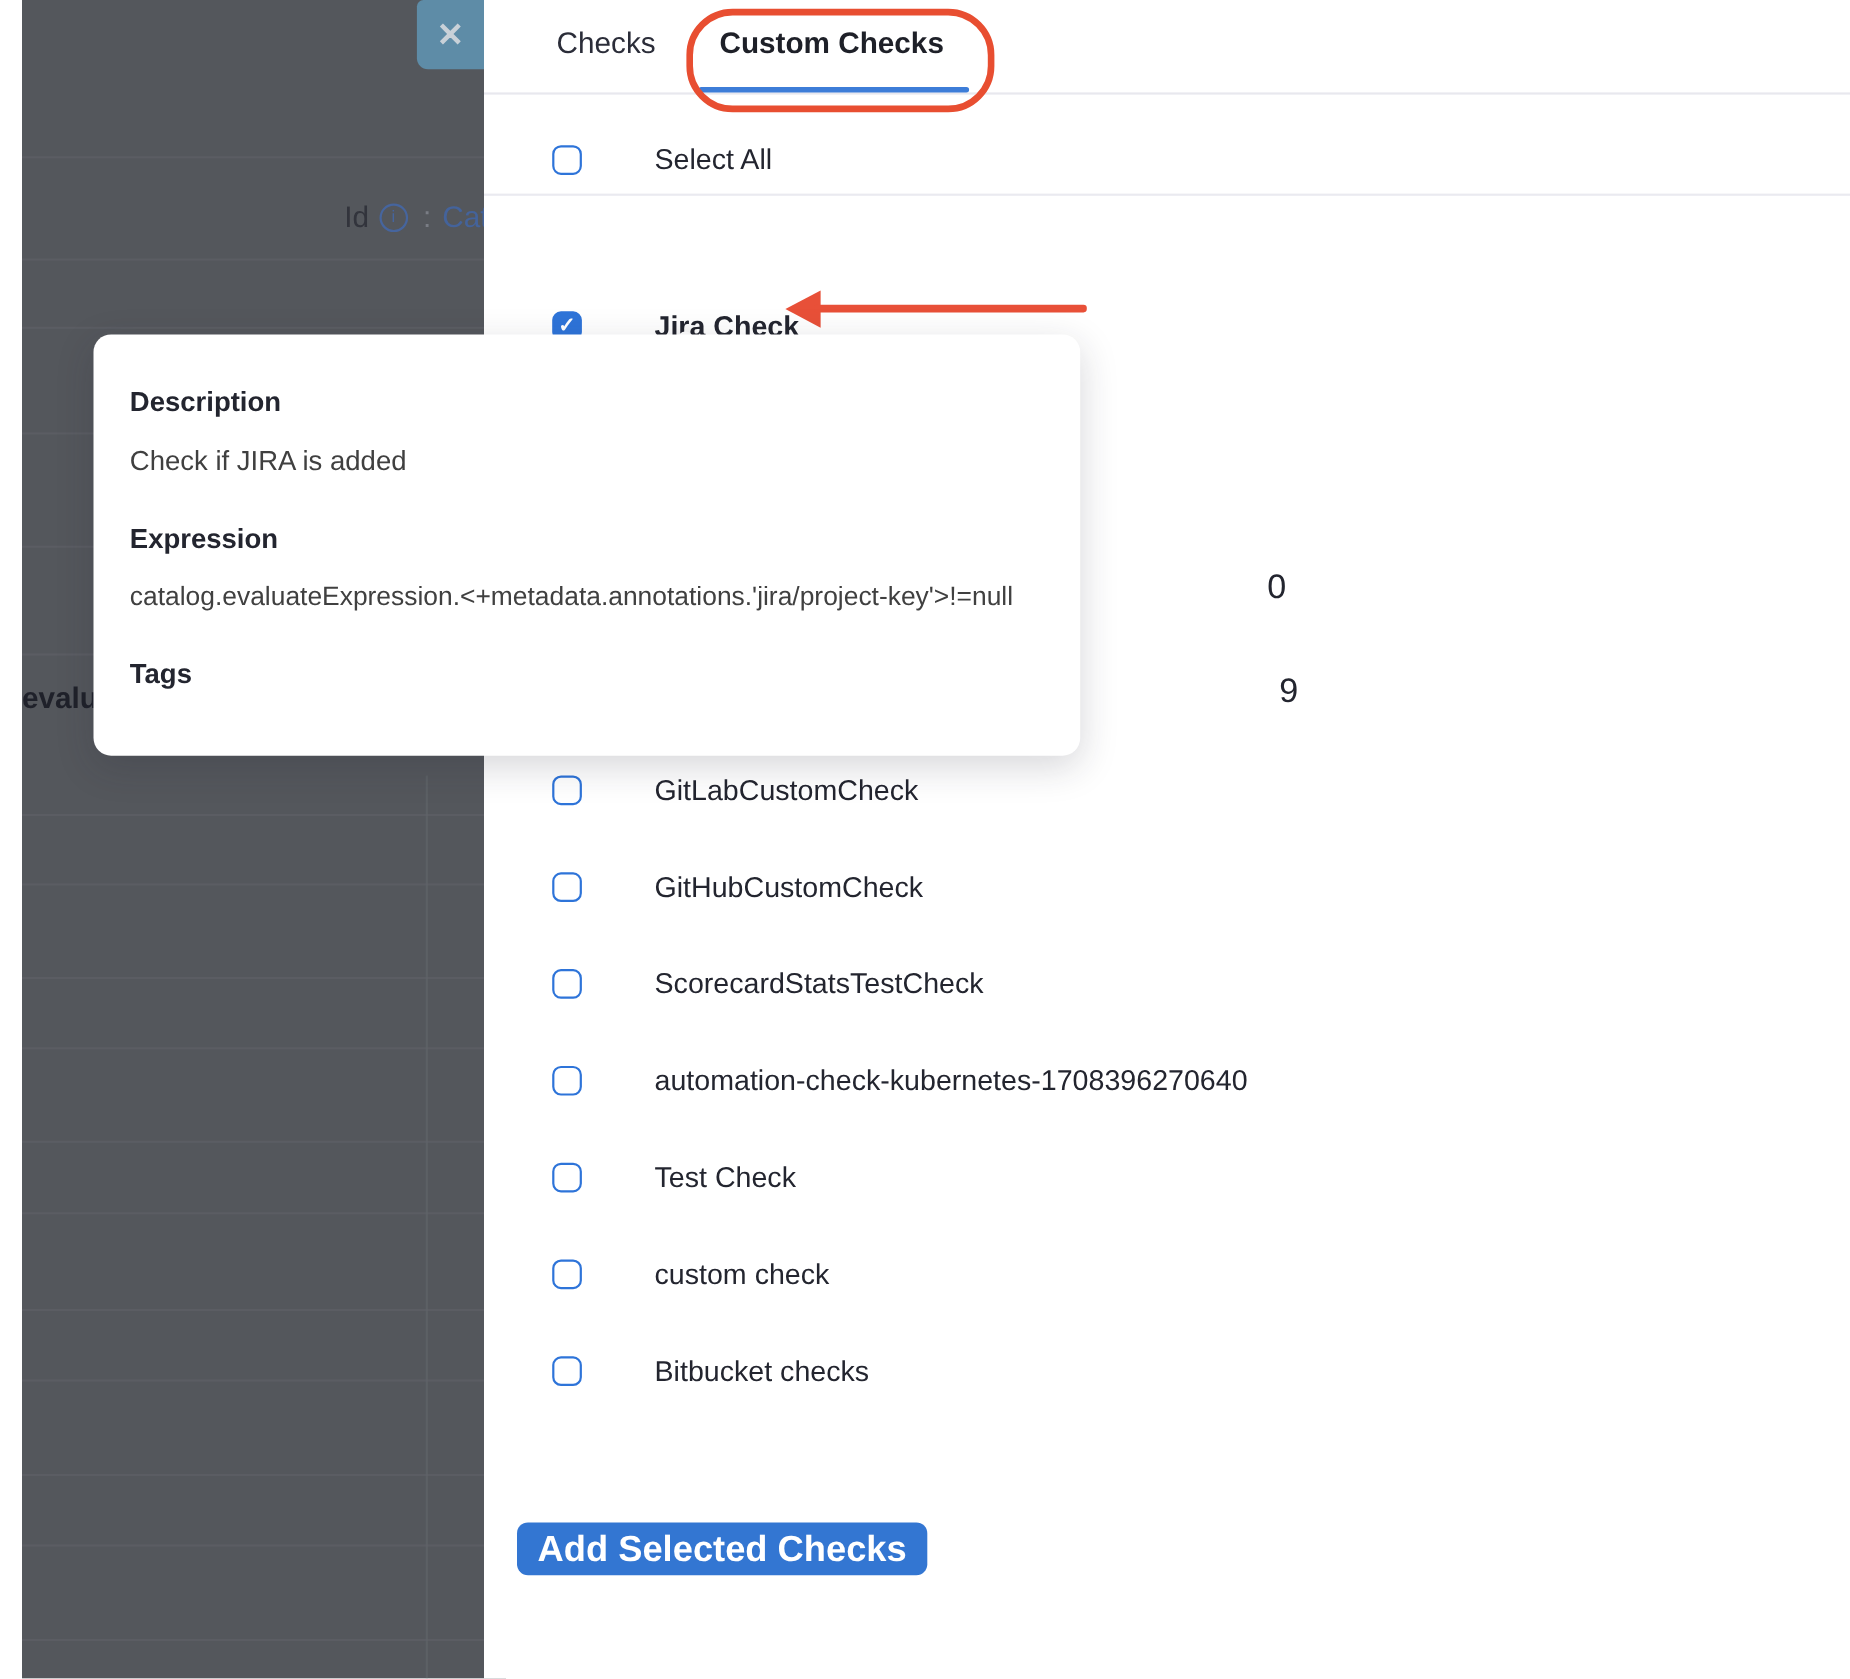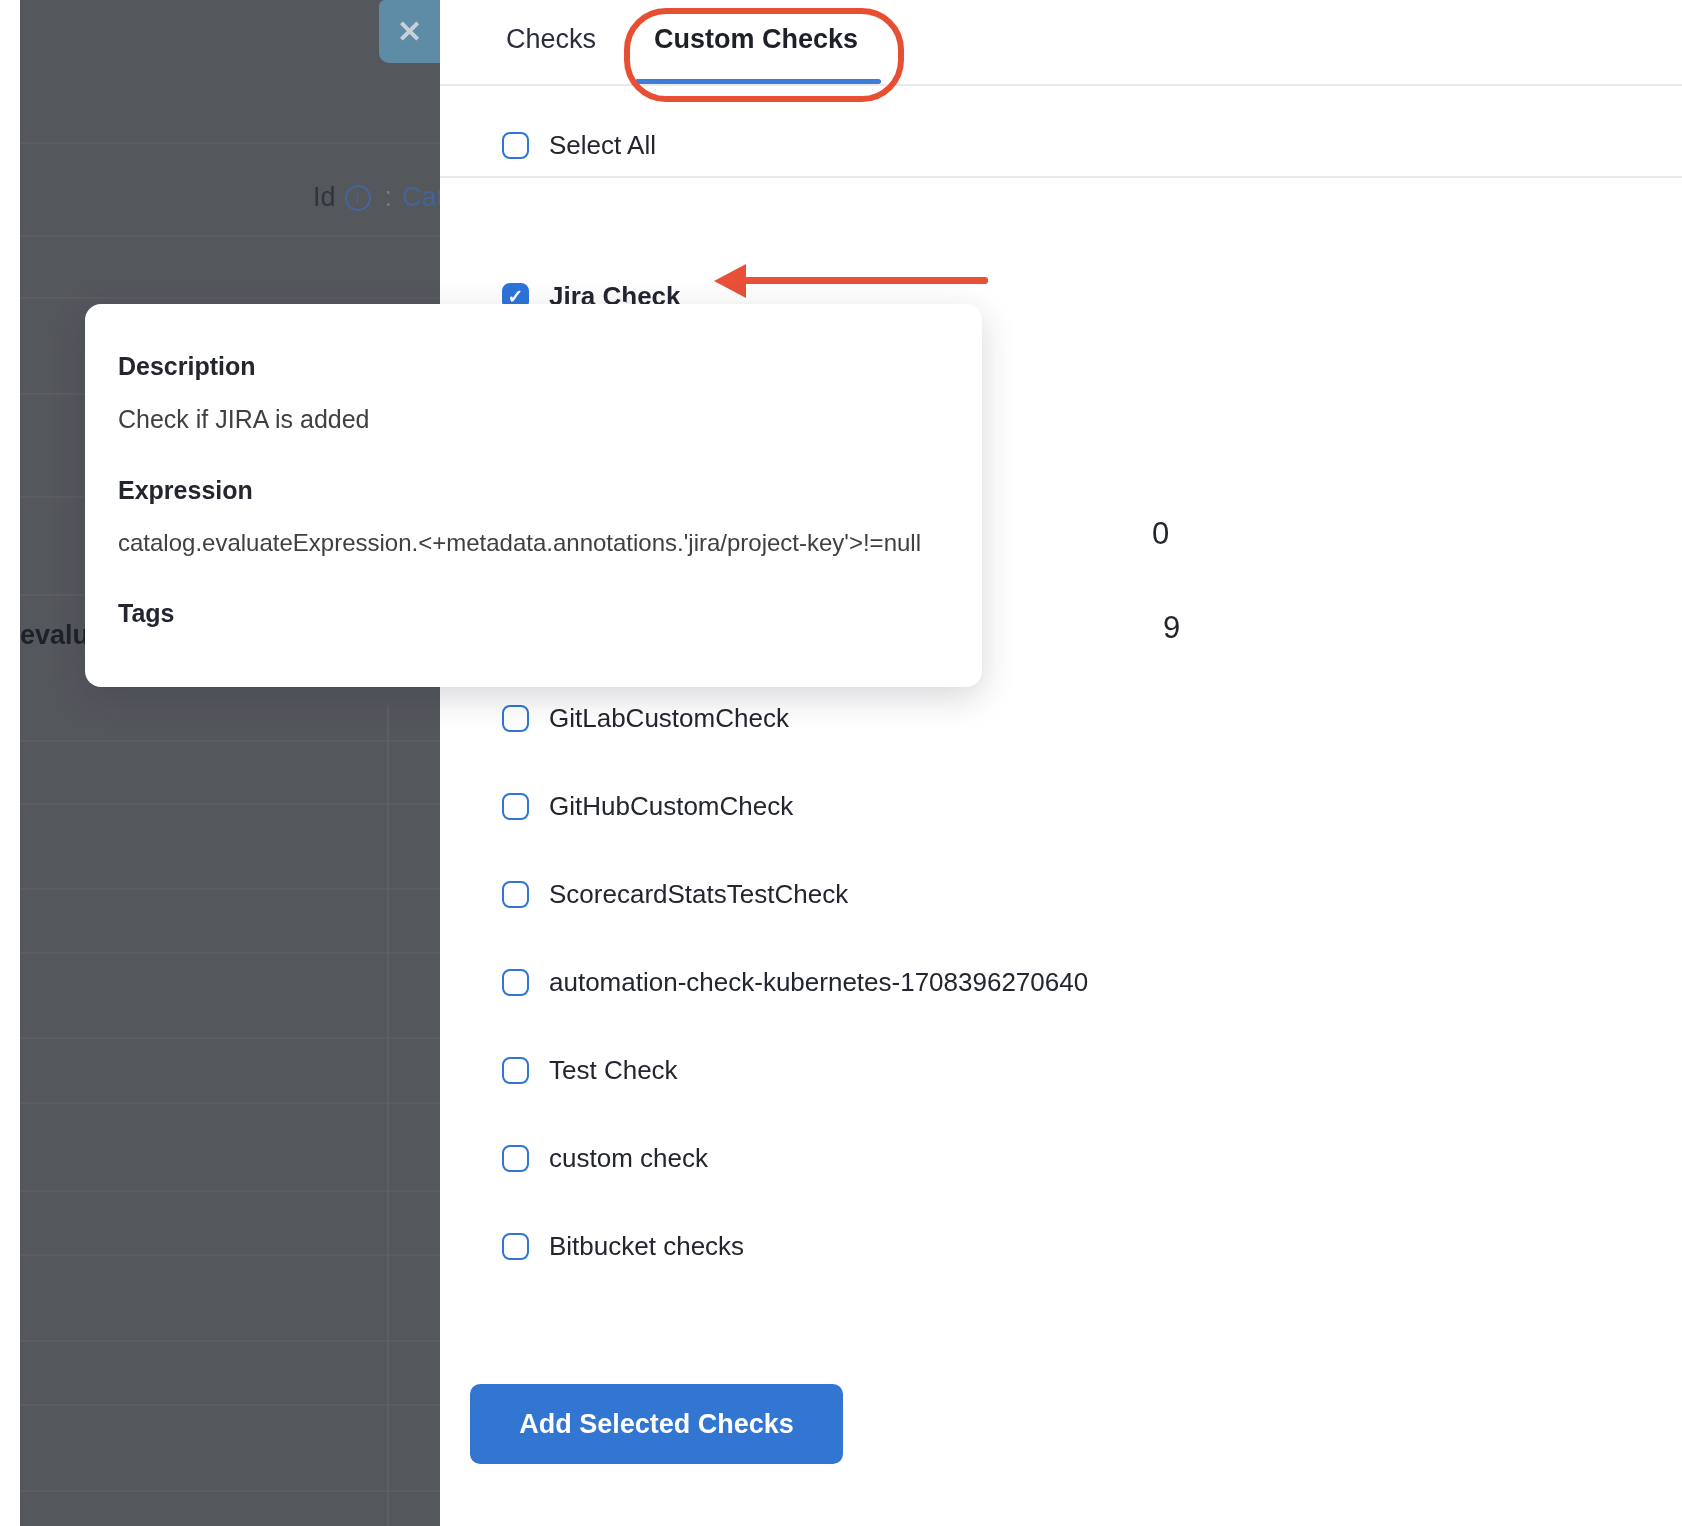--- a/index.html
+++ b/index.html
@@ -40,21 +40,21 @@
   #select-all{position:absolute;left:502px;top:118px;display:flex;align-items:center;gap:20px;
               height:54px;cursor:pointer;z-index:1;}
   #select-divider{position:absolute;left:440px;top:176px;width:1242px;height:2px;background:#EAEAF0;}
 
   
   .checkbox{width:27px;height:27px;box-sizing:border-box;border:2.5px solid #2E74D9;border-radius:8px;
             background:#fff;flex:none;display:flex;align-items:center;justify-content:center;}
   .checkbox.checked{background:#2E74D9;color:#fff;font-size:19px;font-weight:bold;}
   .checkbox.checked::after{content:"✓";}
   .check-row{display:flex;align-items:center;gap:20px;height:88px;cursor:pointer;}
-  .check-label{font-size:26px;color:#23252F;white-space:nowrap;}
+  .check-label{font-size:26px;color:#23252F;white-space:nowrap;margin-left:46px;}
   #jira-slot{position:absolute;left:502px;top:268px;z-index:1;font-weight:bold;}
   #jira-slot .check-row{height:56px;}
   #checks-list{position:absolute;left:502px;top:674px;z-index:1;}
 
   
   #arrow-line{position:absolute;left:740px;top:277px;width:248px;height:7px;background:#E85038;
               border-radius:3px;z-index:3;}
   #arrow-head{position:absolute;left:714px;top:264px;width:0;height:0;z-index:3;
               border-top:17px solid transparent;border-bottom:17px solid transparent;
               border-right:32px solid #E85038;}
@@ -69,22 +69,22 @@
                  transform:rotate(45deg);border-radius:7px;z-index:5;
                  box-shadow:-3px -3px 8px rgba(31,33,48,0.05);}
   #tooltip{position:absolute;left:85px;top:304px;width:897px;height:383px;background:#fff;
            border-radius:16px;z-index:5;box-shadow:0 10px 34px rgba(31,33,48,0.18);
            padding:48px 33px 0 33px;box-sizing:border-box;}
   .tip-label{font-size:25px;font-weight:bold;color:#23252F;margin:0 0 24px 0;}
   .tip-text{font-size:25px;color:#404040;margin:0 0 42px 0;white-space:nowrap;}
   #tooltip .expr{font-size:24px;}
 
   
-  #add-btn{position:absolute;left:470px;top:1384px;width:373px;height:80px;background:#3376D2;
-           border:none;border-radius:10px;color:#fff;font-size:27px;font-weight:bold;
+  #add-btn{position:absolute;left:470px;top:1384px;width:373px;height:48px;background:#3376D2;
+           border:none;border-radius:10px;color:#fff;font-size:33px;font-weight:bold;
            font-family:"Liberation Sans",sans-serif;cursor:pointer;z-index:1;}
 </style>
 </head>
 <body>
 
 <div id="stage">
 
   <div id="overlay">
     <div id="overlay-header">
       <span class="id">Id</span>

